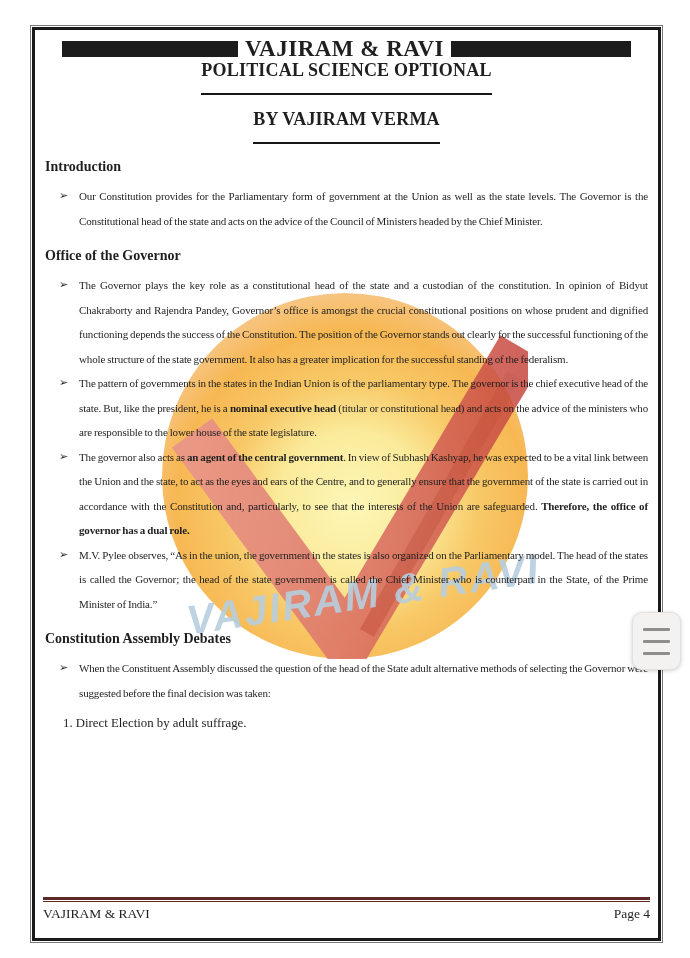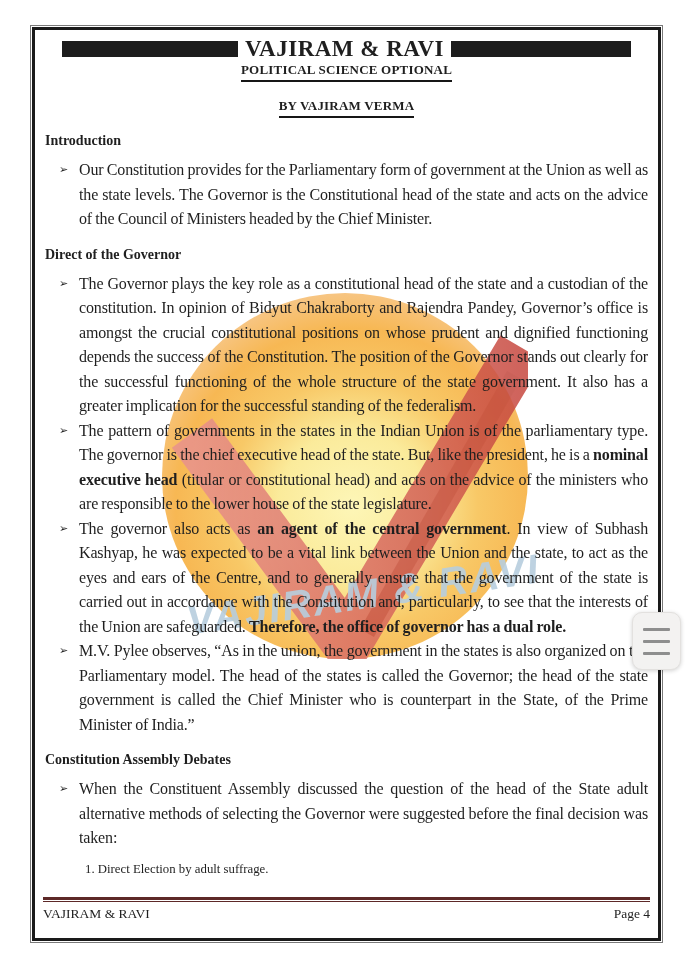--- a/index.html
+++ b/index.html
@@ -25,34 +25,34 @@
            font-size:41px;letter-spacing:2px;color:#b7cede;opacity:0.9;white-space:nowrap;}
 
   
   .content{position:relative;z-index:2;padding:0 10px 0 10px;}
   .brand-row{display:flex;align-items:center;justify-content:center;margin-top:8px;}
   .brand-bar{height:16px;background:#1c1c1c;flex:none;}
   .brand-bar.left{width:176px;margin-right:7px;}
   .brand-bar.right{width:180px;margin-left:7px;}
   .brand-text{font-size:23px;font-weight:bold;line-height:22px;letter-spacing:0.5px;white-space:nowrap;}
   .center-line{text-align:center;}
-  .u{display:inline-block;border-bottom:2px solid #161616;padding-bottom:2px;
-     font-weight:bold;font-size:13px;letter-spacing:0.2px;}
+  .u{display:inline-block;border-bottom:2px solid #161616;padding-bottom:12px;
+     font-weight:bold;font-size:18px;letter-spacing:0.2px;}
   .subtitle-wrap{margin-top:0px;}
   .title-wrap{margin-top:14px;}
   .byline-wrap{margin-top:14px;}
 
   .section-heading{font-weight:bold;font-size:14px;margin:14px 0 0 0;line-height:18px;font-family:Liberation Serif, serif;}
   .bullets{list-style:none;margin:8px 0 0 0;padding:0 0 0 14px;}
   .bullets li{display:flex;}
   .marker{flex:none;width:20px;font-family:"DejaVu Sans",sans-serif;font-size:11px;line-height:24.5px;color:#1f1f1f;}
-  .btext{flex:1;text-align:justify;font-size:16px;line-height:24.5px;
+  .btext{flex:1;text-align:justify;font-size:11px;line-height:24.5px;
          letter-spacing:-0.15px;word-spacing:-0.6px;}
   .btext .b{font-weight:bold;}
-  .numbered{margin:6px 0 0 40px;font-size:12.8px;line-height:24.5px;}
+  .numbered{margin:6px 0 0 18px;font-size:12.8px;line-height:24.5px;}
 
   
   .footer{position:absolute;z-index:3;left:8px;right:8px;bottom:16px;}
   .rule-thick{height:3px;background:#5d2928;}
   .rule-thin{height:1px;background:#5d2928;margin-top:1px;}
   .footer-row{display:flex;justify-content:space-between;font-size:13.5px;margin-top:3px;line-height:17px;}
 
   
   .menu-button{position:absolute;left:632px;top:612px;width:47px;height:56px;z-index:10;
                background:#f3f2f1;border:1px solid #e3e1df;border-radius:10px;
@@ -101,21 +101,21 @@
             <section>
               <div class="section-heading">Introduction</div>
               <ul class="bullets">
                 <li>
                   <span class="marker">➢</span>
                   <span class="btext"><span>Our Constitution provides for the Parliamentary form of government at the Union as well as the state levels. The Governor is the Constitutional head of the state and acts on the advice of the Council of Ministers headed by the Chief Minister.</span></span>
                 </li>
               </ul>
             </section>
             <section>
-              <div class="section-heading">Direct of the Governor</div>
+              <div class="section-heading">Office of the Governor</div>
               <ul class="bullets">
                 <li>
                   <span class="marker">➢</span>
                   <span class="btext"><span>The Governor plays the key role as a constitutional head of the state and a custodian of the constitution. In opinion of Bidyut Chakraborty and Rajendra Pandey, Governor’s office is amongst the crucial constitutional positions on whose prudent and dignified functioning depends the success of the Constitution. The position of the Governor stands out clearly for the successful functioning of the whole structure of the state government. It also has a greater implication for the successful standing of the federalism.</span></span>
                 </li>
                 <li>
                   <span class="marker">➢</span>
                   <span class="btext"><span>The pattern of governments in the states in the Indian Union is of the parliamentary type. The governor is the chief executive head of the state. But, like the president, he is a </span><span class="b">nominal executive head</span><span> (titular or constitutional head) and acts on the advice of the ministers who are responsible to the lower house of the state legislature.</span></span>
                 </li>
                 <li>

